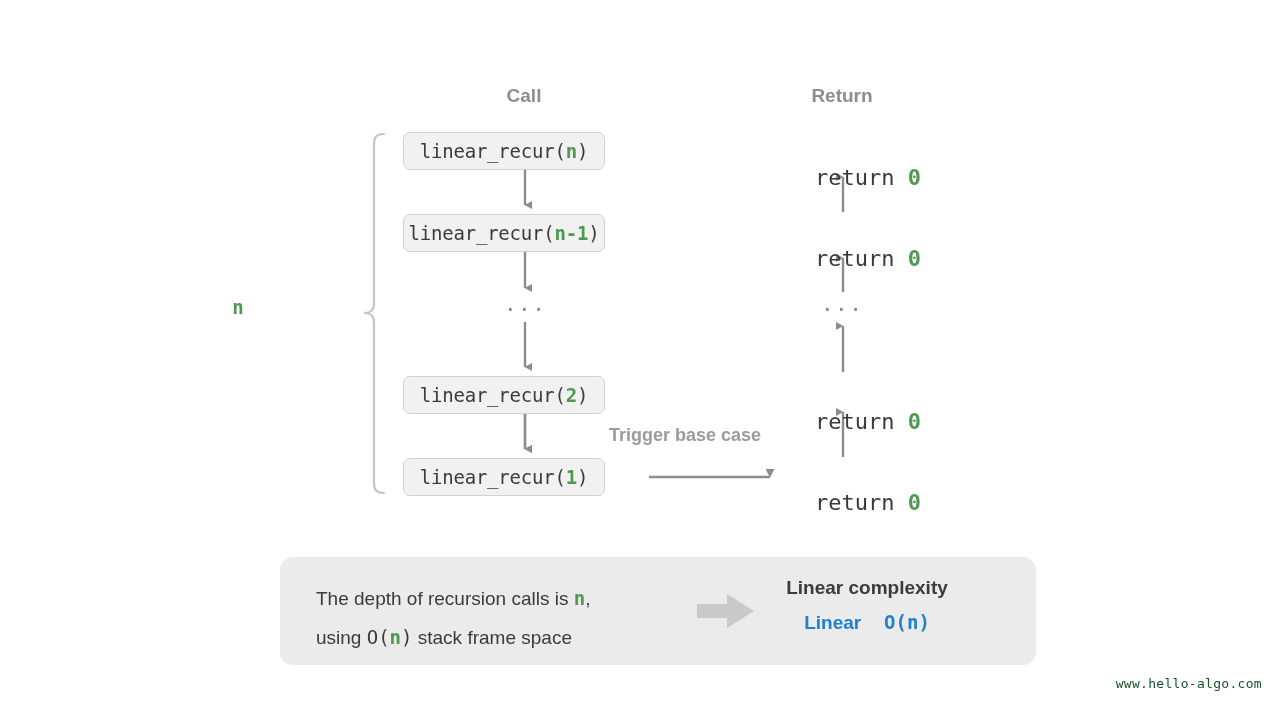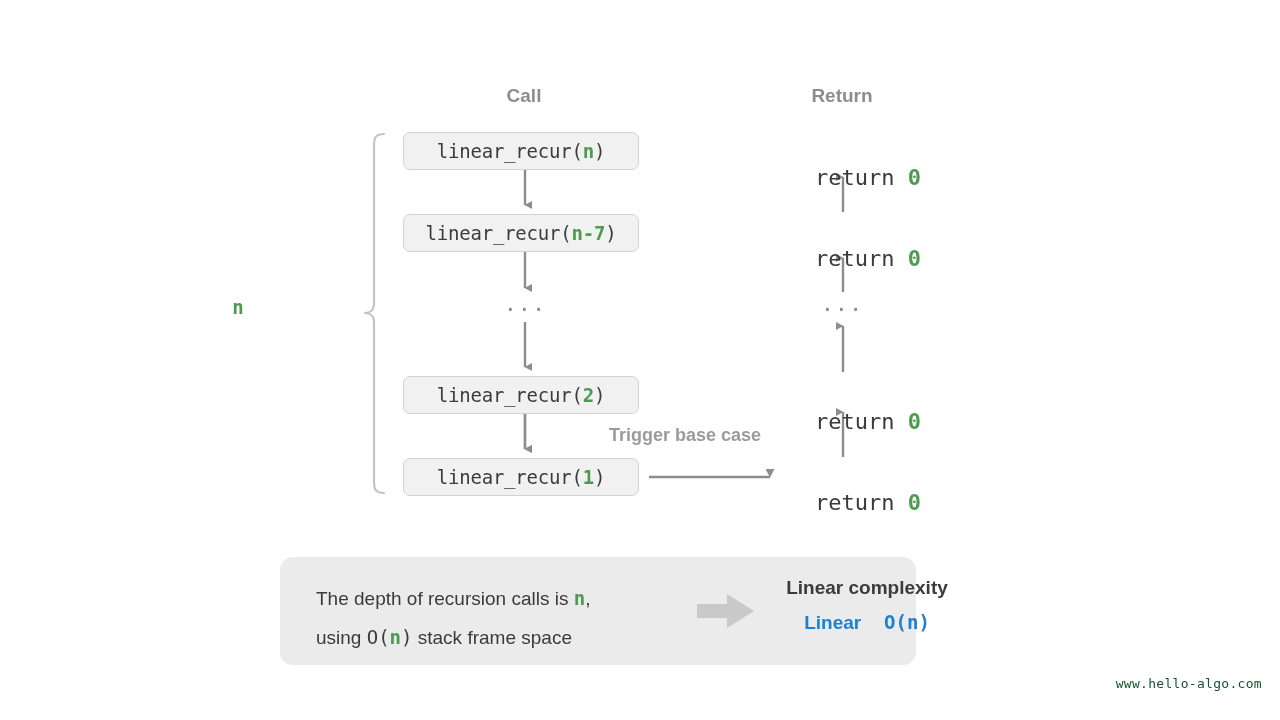--- a/index.html
+++ b/index.html
@@ -26,21 +26,21 @@
     white-space: nowrap;
     margin-top: 24px;
   }
   #header-call  { left: 444px; top: 61px; width: 160px; }
   #header-return{ left: 762px; top: 61px; width: 160px; }
 
   
   .call-box {
     position: absolute;
     left: 403px;
-    width: 236px;
+    width: 202px;
     height: 38px;
     box-sizing: border-box;
     background: #f1f1f1;
     border: 1.5px solid #d2d2d2;
     border-radius: 7px;
     display: flex;
     align-items: center;
     justify-content: center;
     font-family: "DejaVu Sans Mono", monospace;
     font-size: 19px;
@@ -123,21 +123,21 @@
     font-weight: bold;
     color: #9b9b9b;
     white-space: nowrap;
   }
 
   
   #info-panel {
     position: absolute;
     left: 280px;
     top: 557px;
-    width: 636px;
+    width: 756px;
     height: 108px;
     background: #ebebeb;
     border-radius: 13px;
     box-sizing: border-box;
   }
   #info-left {
     position: absolute;
     left: 36px;
     top: 22px;
     width: 390px;
@@ -245,21 +245,21 @@
   </svg>
 
   <div id="depth-label">
     <span class="dl-n">n</span>
   </div>
 
   <div class="call-box" id="box-0">
     <span>linear_recur(</span><span class="arg">n</span><span>)</span>
   </div>
   <div class="call-box" id="box-1">
-    <span>linear_recur(</span><span class="arg">n-7</span><span>)</span>
+    <span>linear_recur(</span><span class="arg">n-1</span><span>)</span>
   </div>
   <div class="call-box" id="box-2">
     <span>linear_recur(</span><span class="arg">2</span><span>)</span>
   </div>
   <div class="call-box" id="box-3">
     <span>linear_recur(</span><span class="arg">1</span><span>)</span>
   </div>
 
   <div class="return-label" id="ret-0">
     <span>return </span><span class="rv">0</span>

